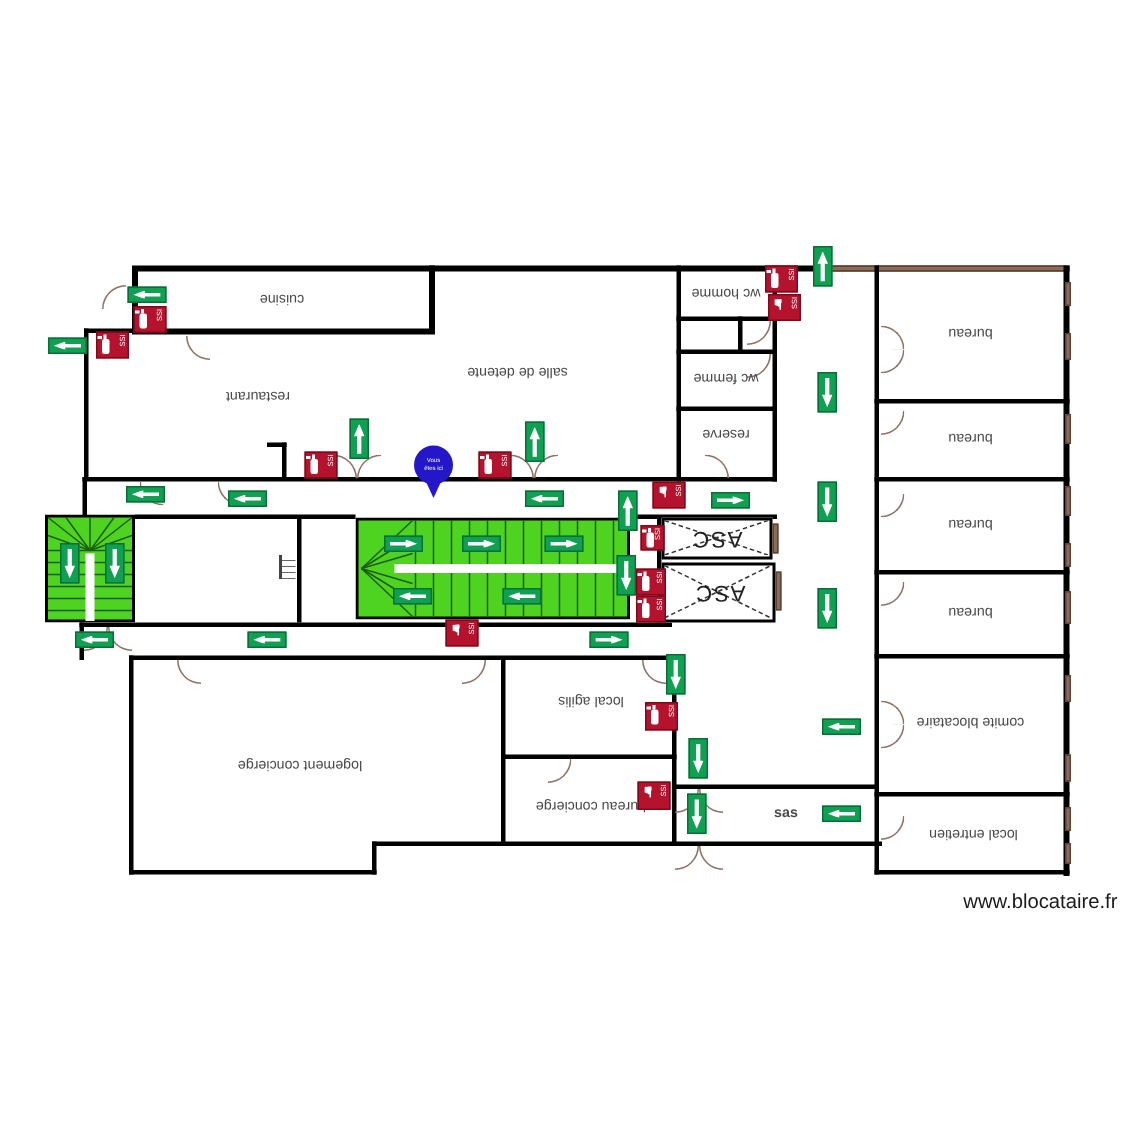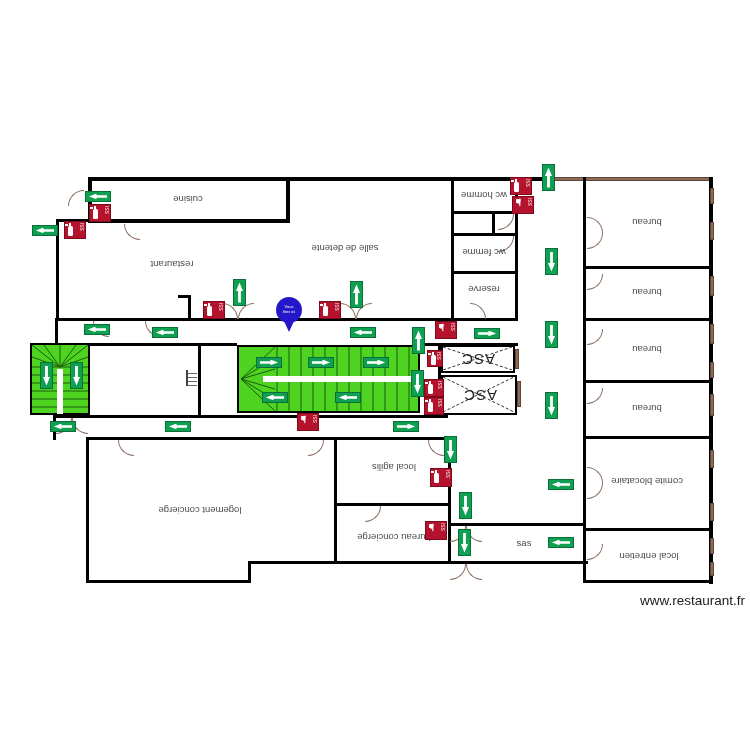--- a/index.html
+++ b/index.html
@@ -1,21 +1,21 @@
 <!DOCTYPE html>
 <html><head>
 <meta charset="utf-8">
 <style>
   html,body{margin:0;padding:0;background:#fff;}
   #plan{position:relative;width:750px;height:750px;background:#fff;font-family:"Liberation Sans",sans-serif;overflow:hidden;}
   .wall{position:absolute;background:#000;}
   .roombox{position:absolute;border:4px solid #000;box-sizing:border-box;background:#fff;}
   .win{position:absolute;background:#8d6b59;border:1px solid #5d4437;box-sizing:border-box;}
   .lbl{position:absolute;color:#4a4a4a;font-size:9.5px;white-space:nowrap;transform:translate(-50%,-50%) rotate(180deg);}
-  .lbl.noflip{transform:translate(-50%,-50%);}
+  .lbl.noflip{transform:translate(-50%,-50%);font-weight:bold;}
   .asc-lbl{position:absolute;color:#222;font-size:15px;letter-spacing:1px;transform:translate(-50%,-50%) rotate(180deg);}
   
   .sign{position:absolute;background:#0fa052;border:1px solid #0a6e38;box-sizing:border-box;}
   .arr{position:absolute;left:12%;top:18%;width:76%;height:64%;background:#fff;}
   .a-left{clip-path:polygon(0 50%,42% 0,42% 30%,100% 30%,100% 70%,42% 70%,42% 100%);}
   .a-right{clip-path:polygon(100% 50%,58% 0,58% 30%,0 30%,0 70%,58% 70%,58% 100%);}
   .arrv{position:absolute;left:18%;top:10%;width:64%;height:80%;background:#fff;}
   .a-up{clip-path:polygon(50% 0,100% 42%,70% 42%,70% 100%,30% 100%,30% 42%,0 42%);}
   .a-down{clip-path:polygon(50% 100%,100% 58%,70% 58%,70% 0,30% 0,30% 58%,0 58%);}
   
@@ -360,14 +360,14 @@
     </div>
 
   <div id="pin">
     <div class="bulb">
       <div>Vous</div>
       <div>êtes ici</div>
     </div>
     <div class="tail"></div>
   </div>
 
-  <div id="wm">www.restaurant.fr</div>
+  <div id="wm">www.blocataire.fr</div>
 </div>
 
 </body></html>

